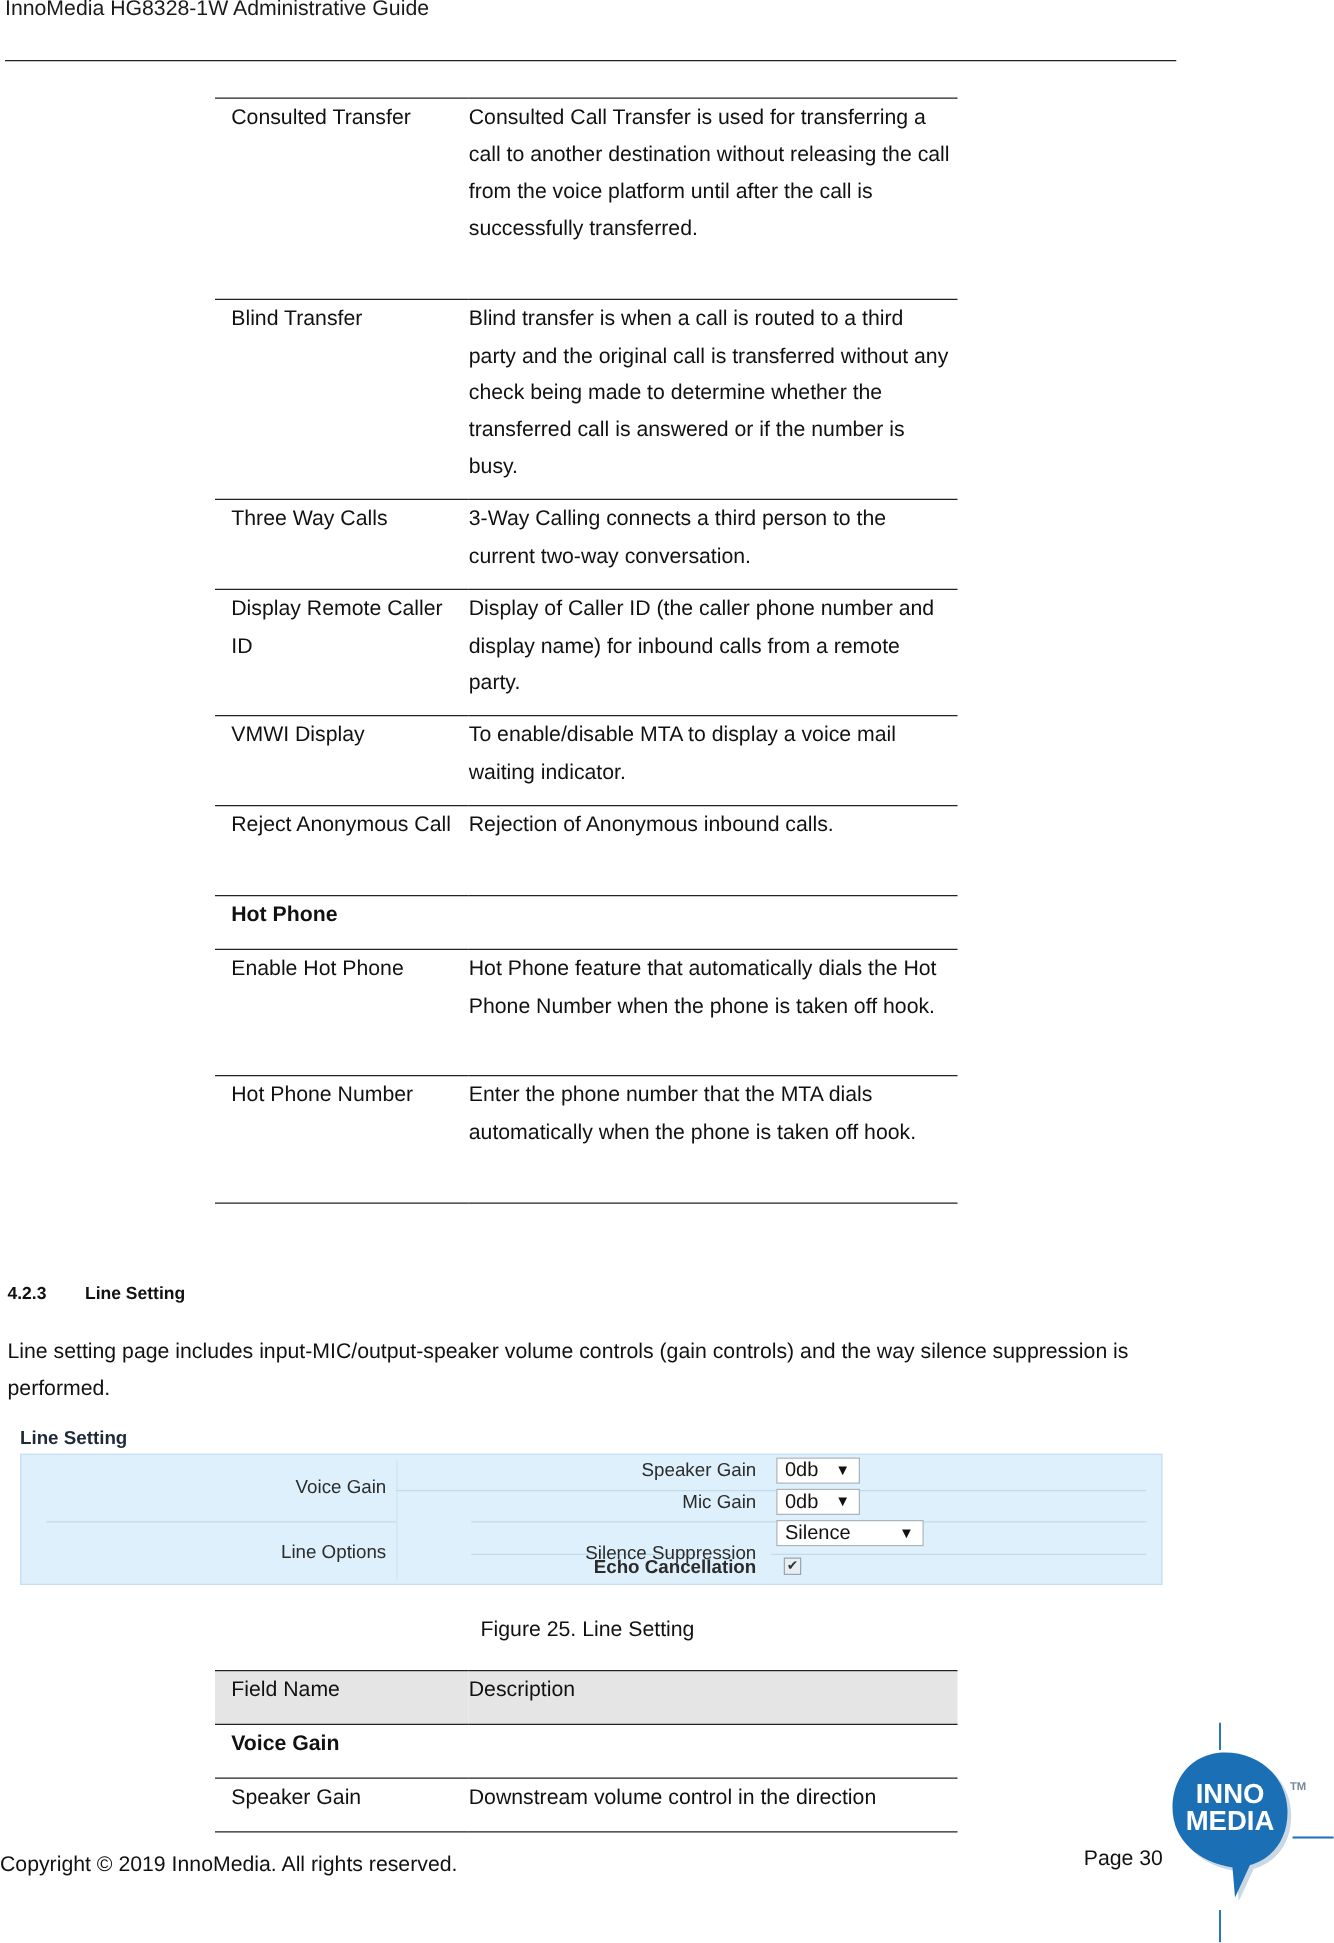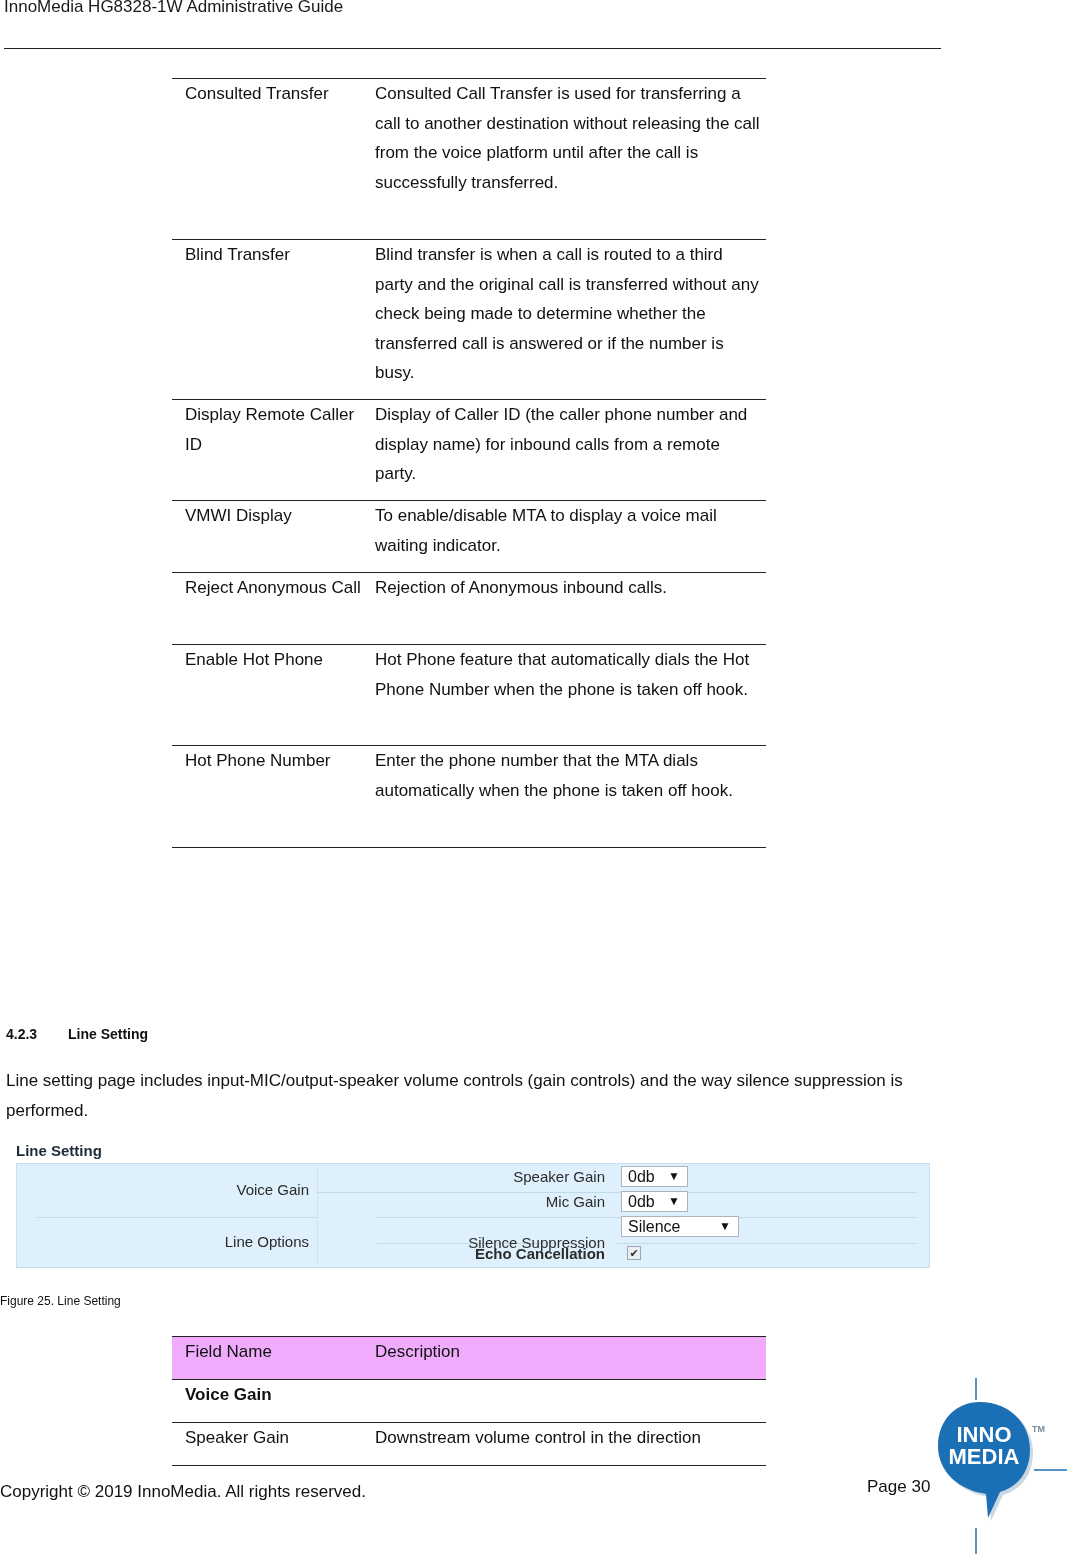--- a/index.html
+++ b/index.html
@@ -13,21 +13,21 @@
   .page-header { position: absolute; left: 4px; top: -3px; font-size: 17px; color: #1a1a1a; }
   .header-rule { position: absolute; left: 4px; top: 48px; width: 937px; height: 1px; background: #222; }
 
   
   .feat-table { position: absolute; left: 172px; width: 594px; border-collapse: collapse; }
   .feat-table td { vertical-align: top; padding: 0; font-size: 17px; line-height: 29.5px; color: #111; }
   .feat-table tr { border-bottom: 1px solid #222; }
   .feat-table td.c1 { width: 190px; padding-left: 13px; }
   .feat-table td.c2 { padding-left: 0; padding-right: 6px; }
   .feat-table tr.group td { font-weight: bold; }
-  .feat-table tr.head td { background: #f0abfc; }
+  .feat-table tr.head td { background: #e5e5e5; }
 
   #table-top { top: 78px; border-top: 1px solid #222; }
   #table-bottom { top: 1336px; border-top: 1px solid #222; }
 
   
   .section-heading { position: absolute; left: 6px; top: 1026px; font-size: 14px; font-weight: bold; }
   .section-heading .num { display: inline-block; width: 62px; }
   .section-body { position: absolute; left: 6px; top: 1066px; width: 930px; font-size: 17px; line-height: 30px; }
 
   
@@ -37,21 +37,21 @@
     background: #ddf0fb; border: 1px solid #c5dfee; box-sizing: border-box; }
   .shot-label { position: absolute; font-size: 15px; color: #2b2b2b; text-align: right; }
   .shot-line { position: absolute; height: 1px; background: #c3dbe8; }
   .shot-vline { position: absolute; width: 1px; background: #cfe3ee; }
   .shot-select { position: absolute; height: 21px; background: #fff; border: 1px solid #aab4bd; box-sizing: border-box;
     font-size: 16px; line-height: 19px; padding-left: 6px; color: #111; }
   .shot-select .arrow { position: absolute; right: 7px; top: 0; font-size: 12px; }
   .shot-check { position: absolute; width: 14px; height: 14px; border: 1px solid #9aa6b0; background: #e9eef2;
     box-sizing: border-box; font-size: 11px; line-height: 12px; text-align: center; color: #333; }
 
-  .caption { position: absolute; left: 0; width: 940px; top: 1294px; font-size: 12px; }
+  .caption { position: absolute; left: 0; width: 940px; top: 1294px; text-align: center; font-size: 17px; }
 
   
   .footer-copy { position: absolute; left: 0; top: 1482px; font-size: 17px; }
   .footer-page { position: absolute; left: 867px; top: 1477px; font-size: 17px; }
   .logo { position: absolute; left: 930px; top: 1378px; width: 137px; height: 176px; }
 </style>
 </head>
 <body>
 
 <div class="page-header">InnoMedia HG8328-1W Administrative Guide</div>
@@ -60,31 +60,39 @@
 <table class="feat-table" id="table-top">
   <tbody>
     <tr style="height:161px">
       <td class="c1">Consulted Transfer</td>
       <td class="c2">Consulted Call Transfer is used for transferring a call to another destination without releasing the call from the voice platform until after the call is successfully transferred.</td>
     </tr>
     <tr style="height:160px">
       <td class="c1">Blind Transfer</td>
       <td class="c2">Blind transfer is when a call is routed to a third party and the original call is transferred without any check being made to determine whether the transferred call is answered or if the number is busy.</td>
     </tr>
+    <tr style="height:72px">
+      <td class="c1">Three Way Calls</td>
+      <td class="c2">3-Way Calling connects a third person to the current two-way conversation.</td>
+    </tr>
     <tr style="height:101px">
       <td class="c1">Display Remote Caller ID</td>
       <td class="c2">Display of Caller ID (the caller phone number and display name) for inbound calls from a remote party.</td>
     </tr>
     <tr style="height:72px">
       <td class="c1">VMWI Display</td>
       <td class="c2">To enable/disable MTA to display a voice mail waiting indicator.</td>
     </tr>
     <tr style="height:72px">
       <td class="c1">Reject Anonymous Call</td>
       <td class="c2">Rejection of Anonymous inbound calls.</td>
+    </tr>
+    <tr class="group" style="height:43px">
+      <td class="c1">Hot Phone</td>
+      <td class="c2"></td>
     </tr>
     <tr style="height:101px">
       <td class="c1">Enable Hot Phone</td>
       <td class="c2">Hot Phone feature that automatically dials the Hot Phone Number when the phone is taken off hook.</td>
     </tr>
     <tr style="height:102px">
       <td class="c1">Hot Phone Number</td>
       <td class="c2">Enter the phone number that the MTA dials automatically when the phone is taken off hook.</td>
     </tr>
   </tbody>

